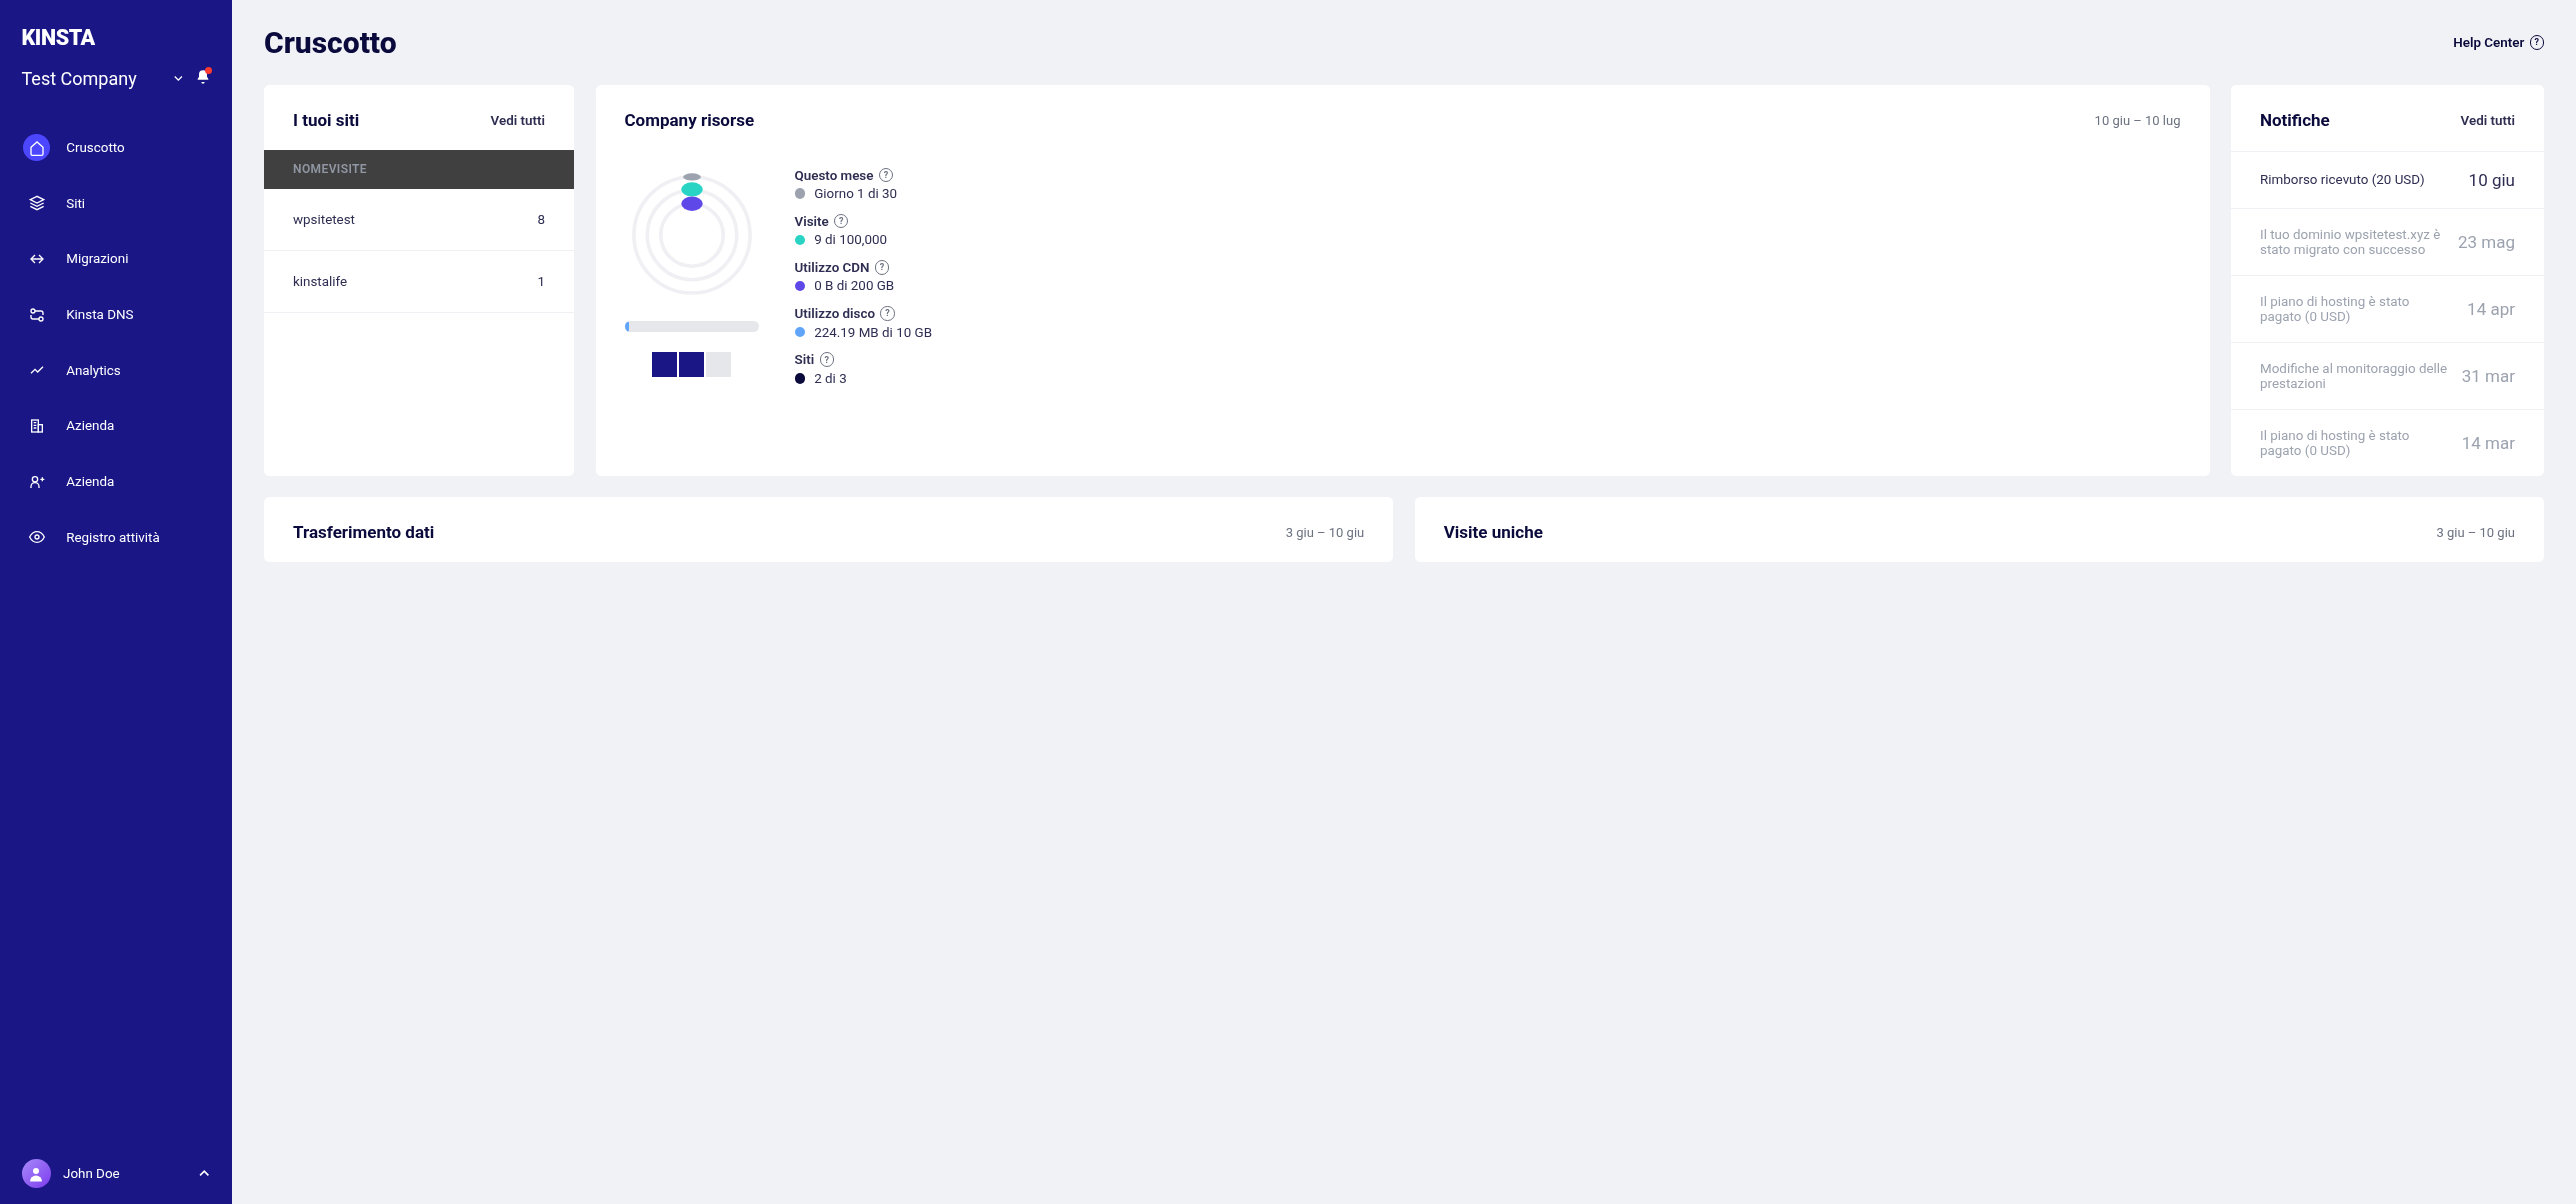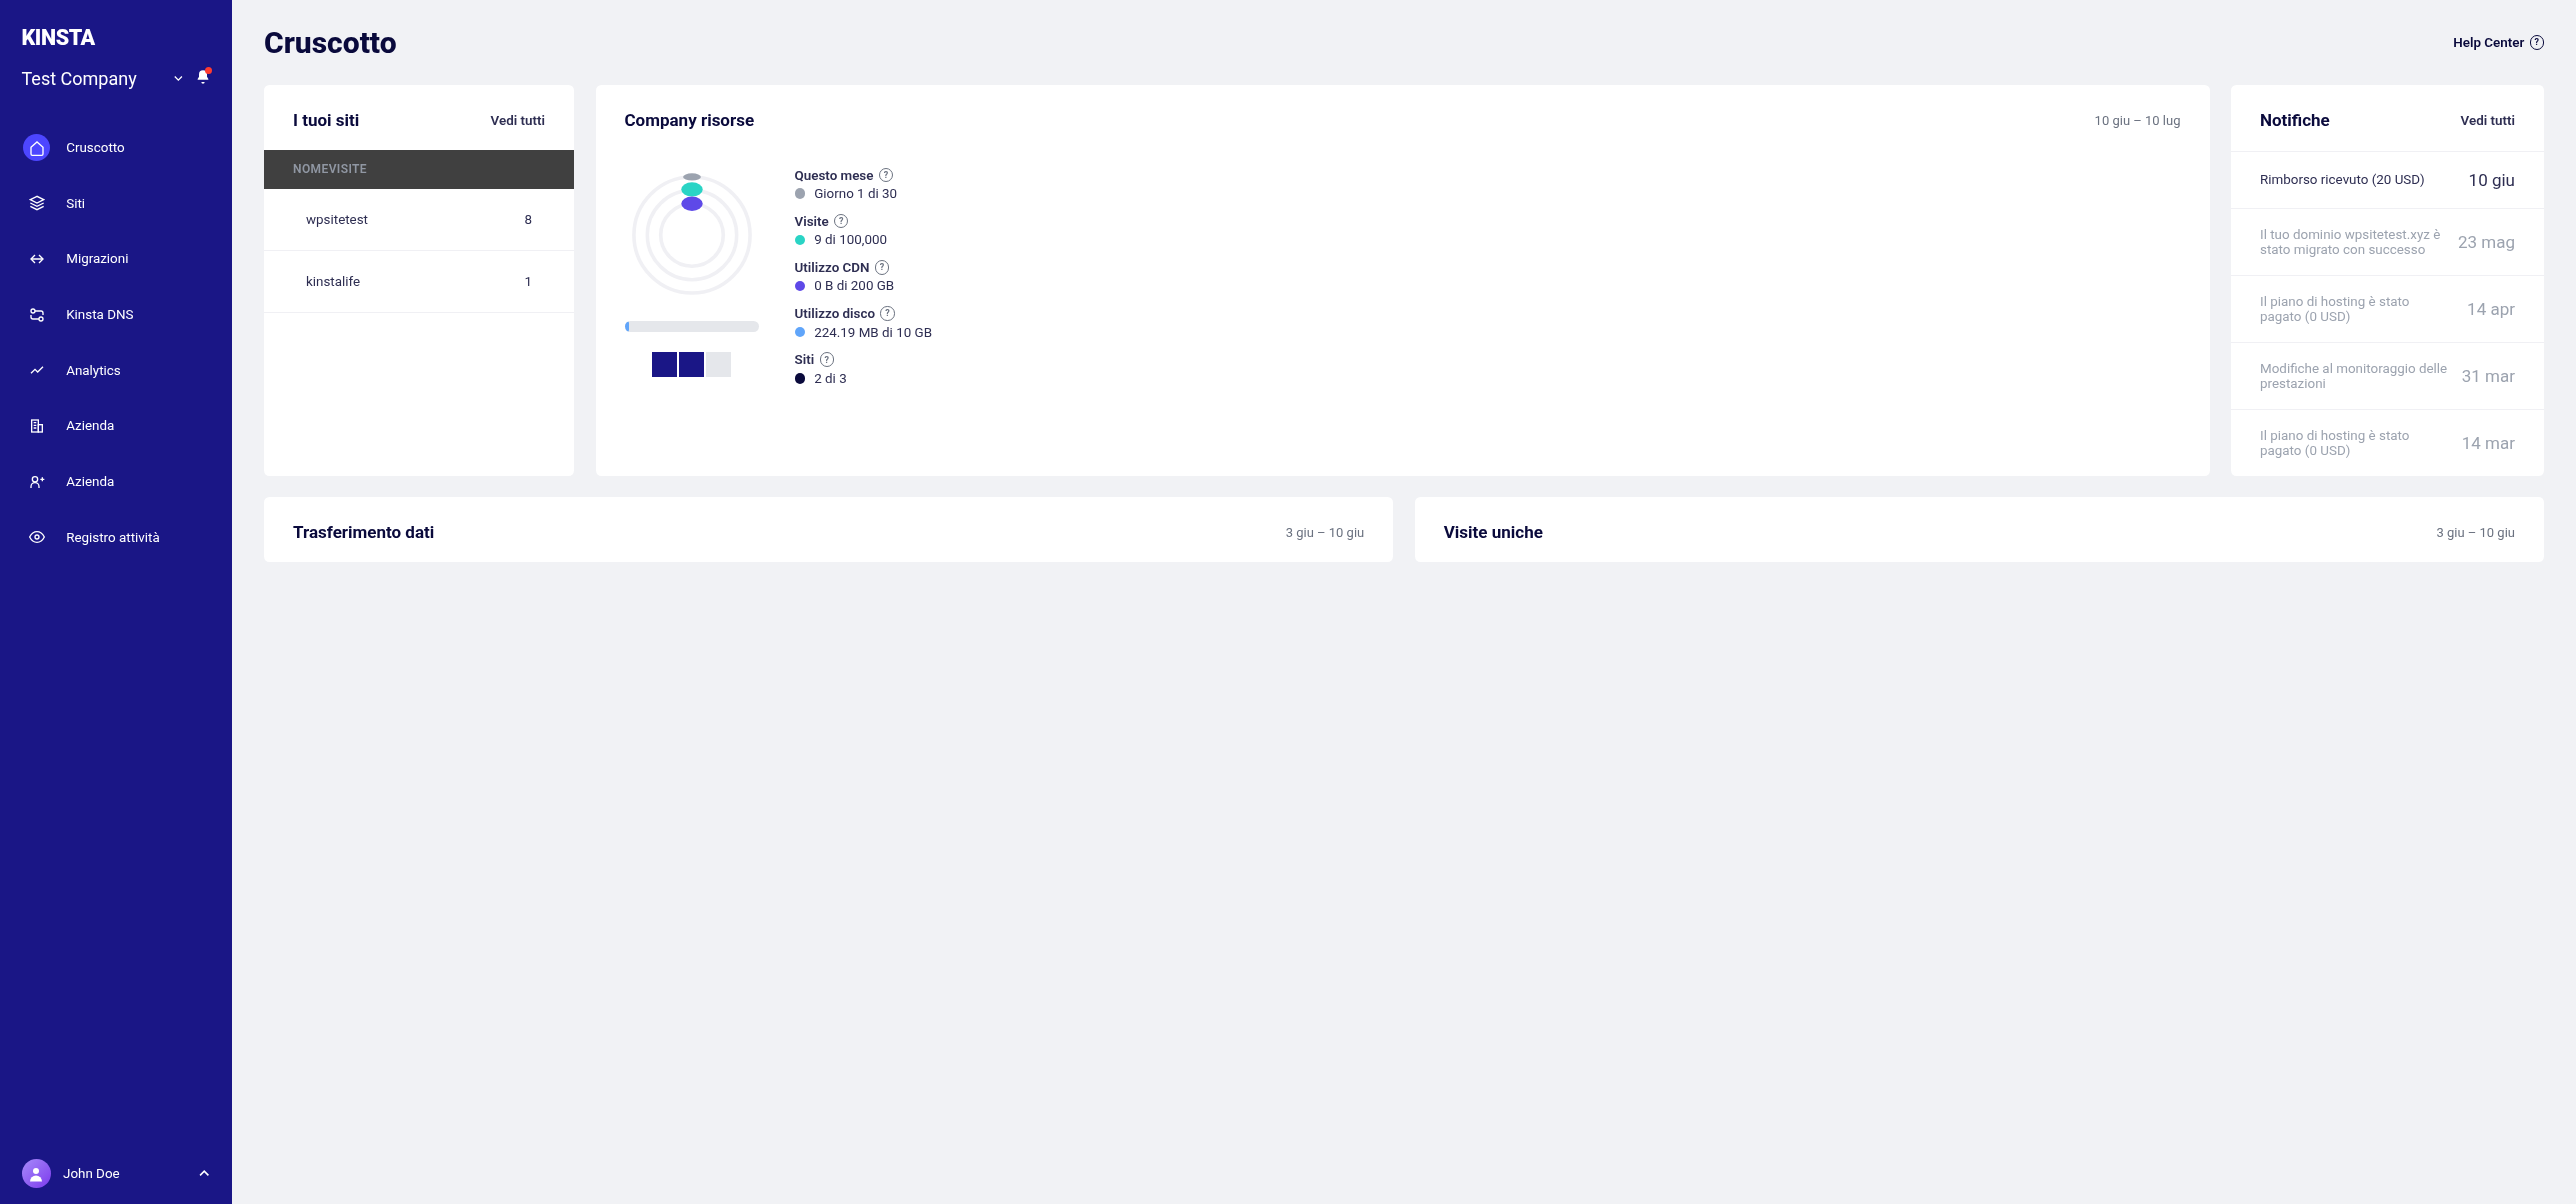--- a/index.html
+++ b/index.html
@@ -154,21 +154,21 @@
       padding: 12.5px 29px;
       background: #404040;
       color: #9097a3;
       font-size: 12px;
       font-weight: 600;
       letter-spacing: 0.4px;
     }
     .table-row {
       display: flex;
       justify-content: space-between;
-      padding: 23px 42px;
+      padding: 23px 29px;
       border-bottom: 0.9px solid #f0f0f4;
       cursor: pointer;
     }
     .resource-body {
       display: flex;
       gap: 36px;
       padding: 18px 29px 27px;
     }
     .donut-section {
       display: flex;

